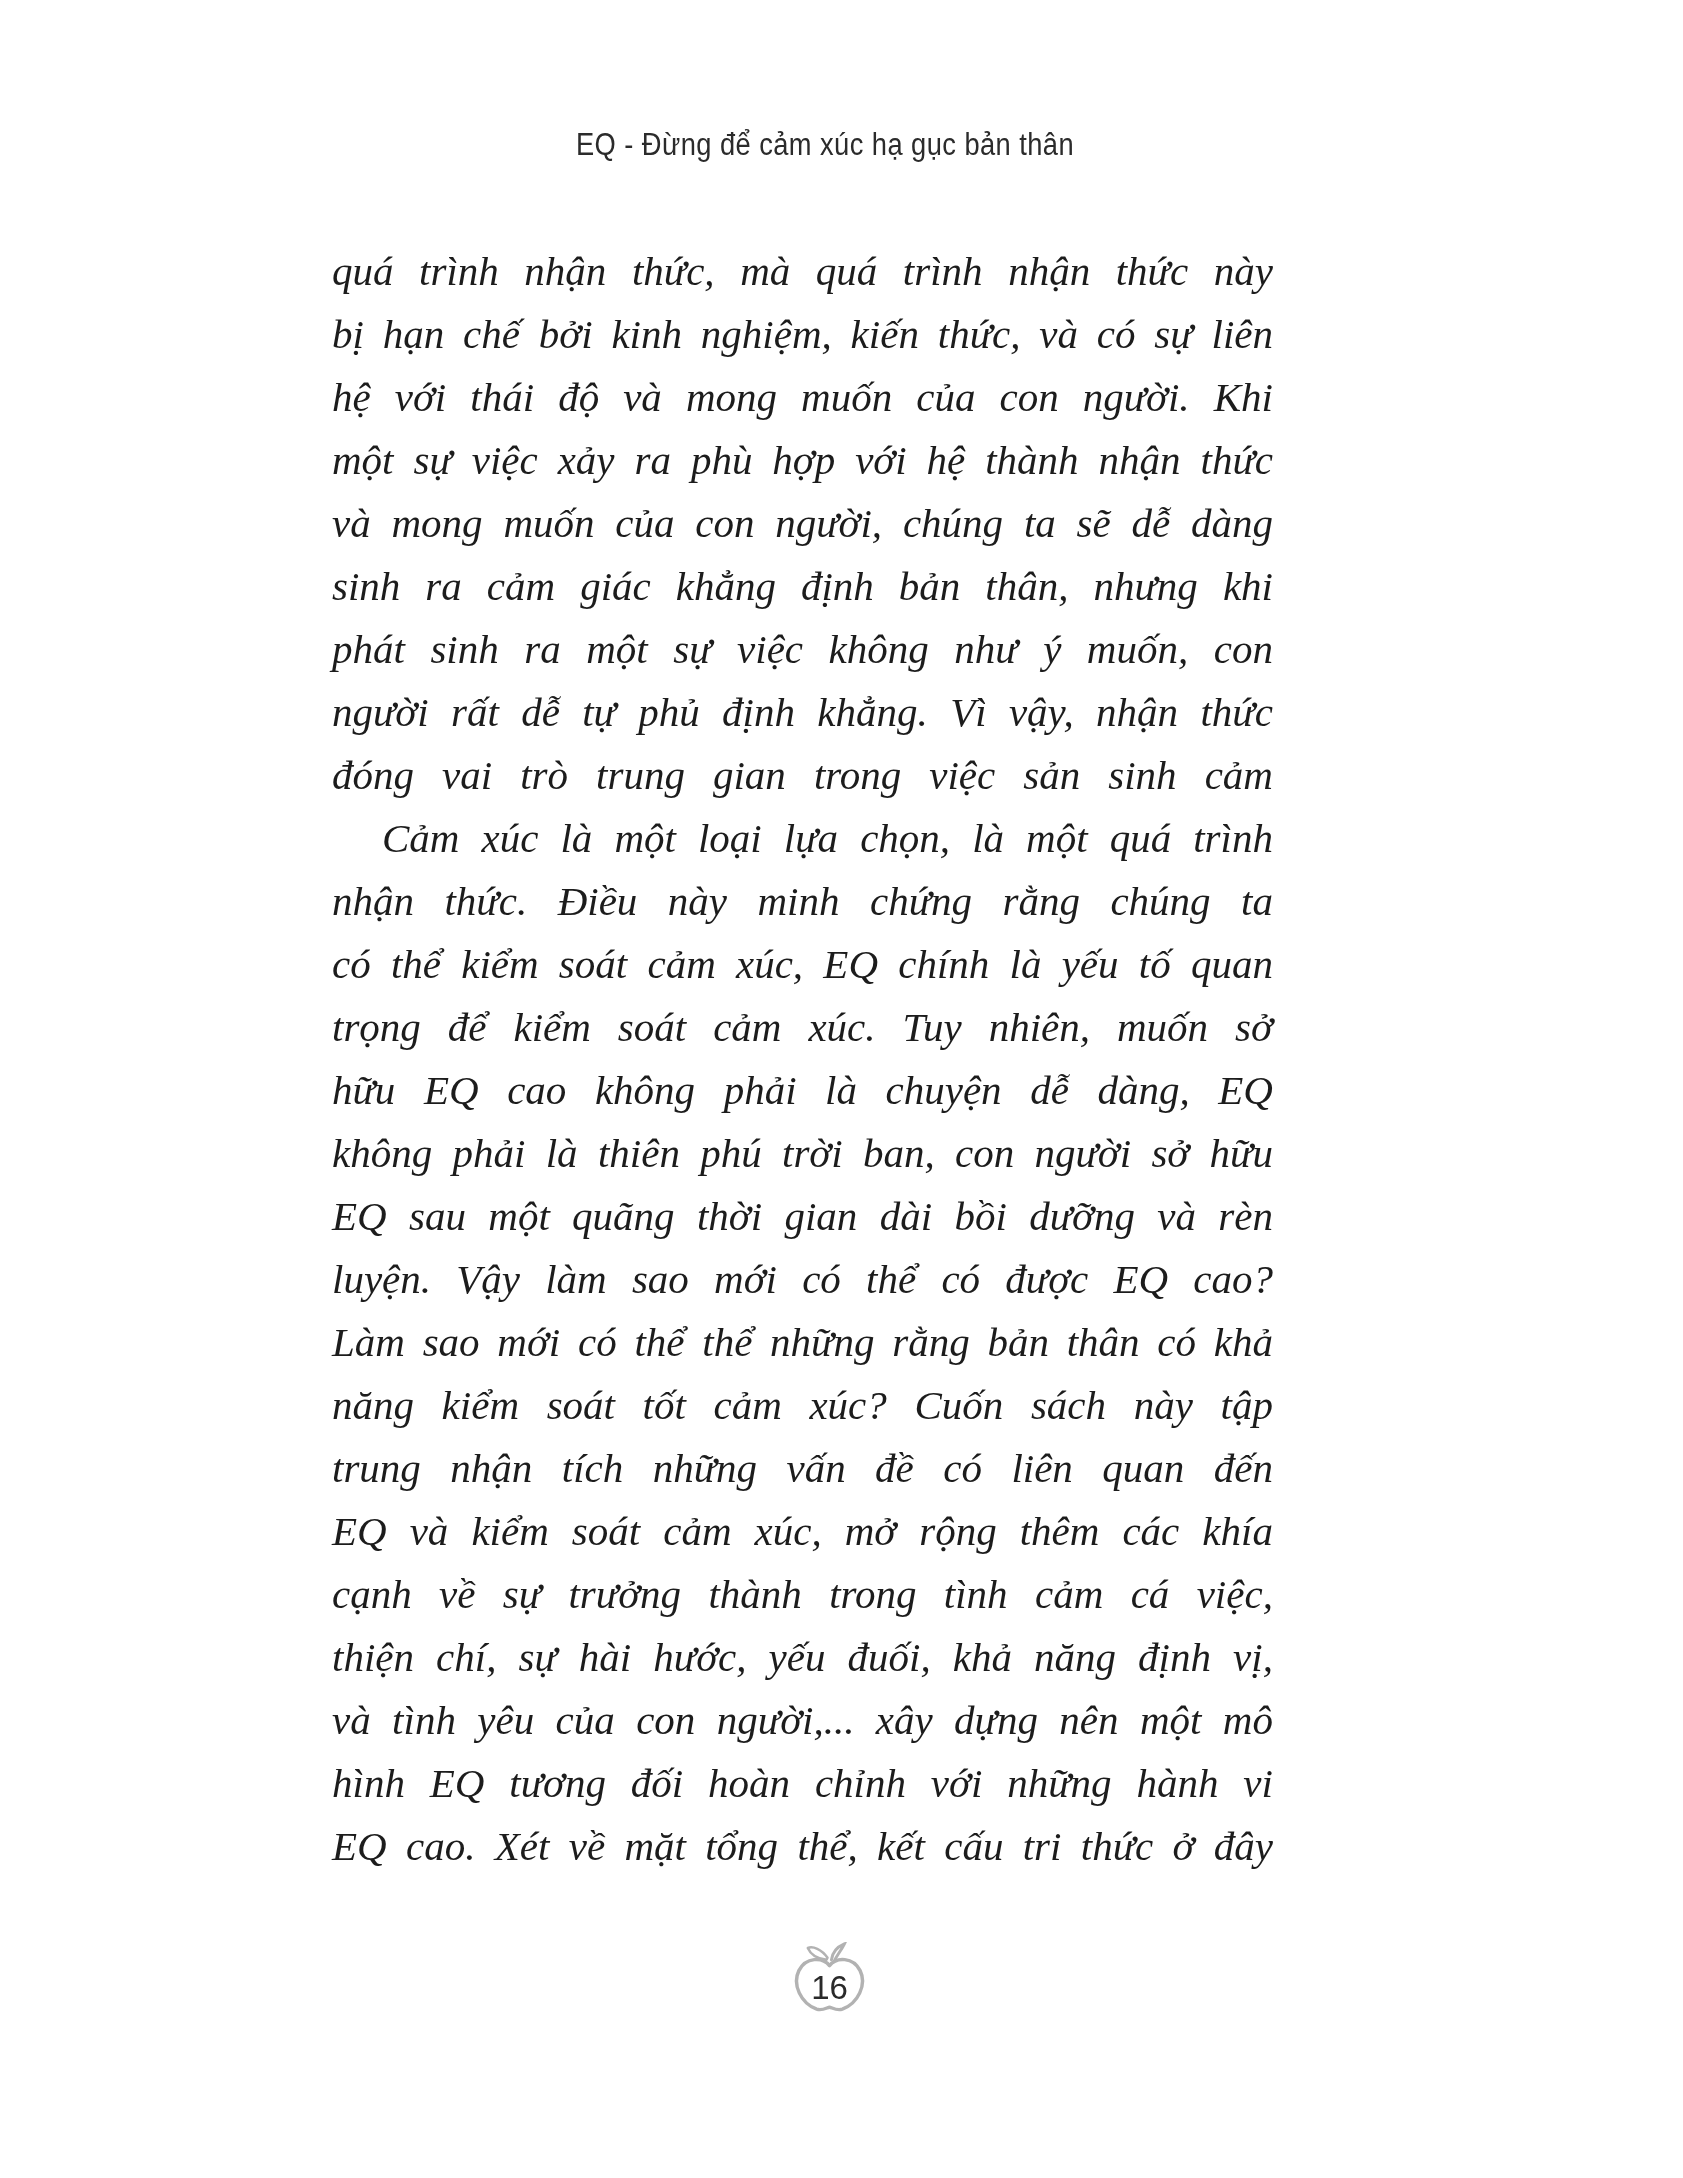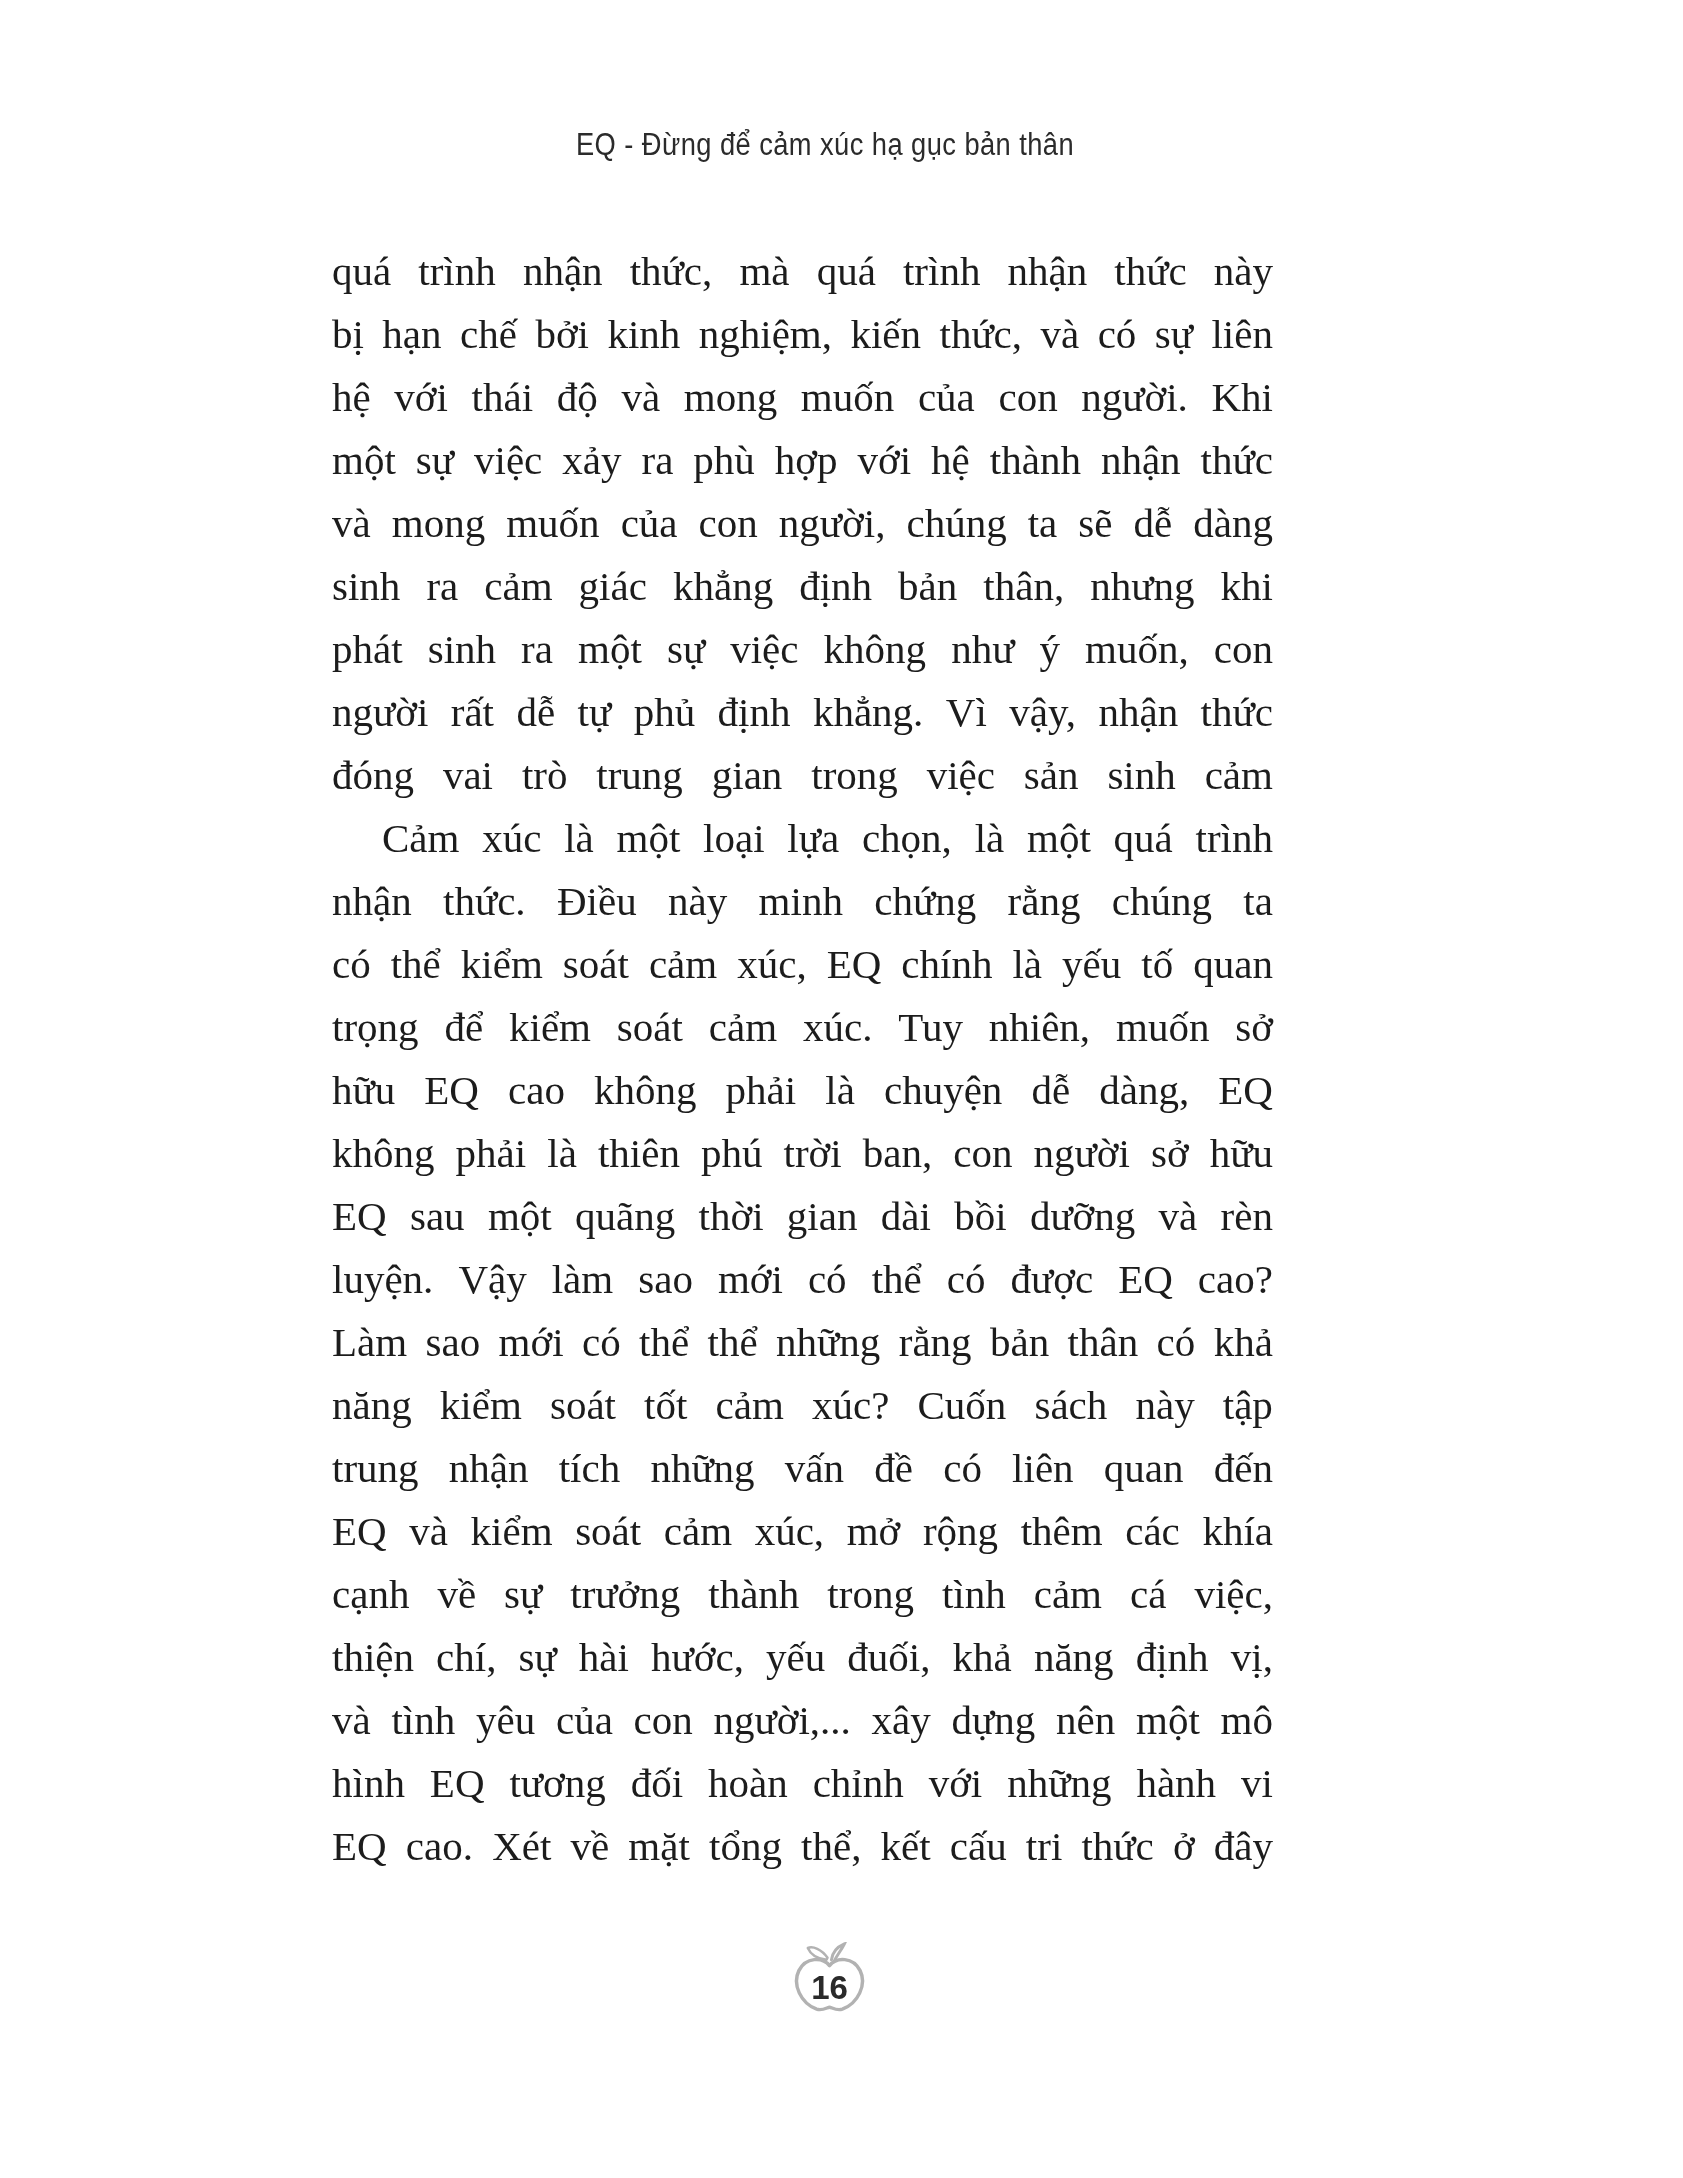--- a/index.html
+++ b/index.html
@@ -44,31 +44,31 @@
   .paragraph { margin: 0; }
   .line {
     height: 63px;
     line-height: 63px;
     white-space: nowrap;
   }
   .line.just {
     display: flex;
     justify-content: space-between;
     align-items: flex-start;
+    font-style: italic;
   }
   .line.indent {
     padding-left: 50px;
   }
   .page-number-apple {
     position: absolute;
     top: 1942px;
     left: 785px;
     width: 89px;
     height: 83px;
-    font-weight: bold;
   }
   .page-number-apple svg {
     position: absolute;
     top: 0;
     left: 0;
   }
   .page-number {
     position: absolute;
     top: 24px;
     left: 0;

